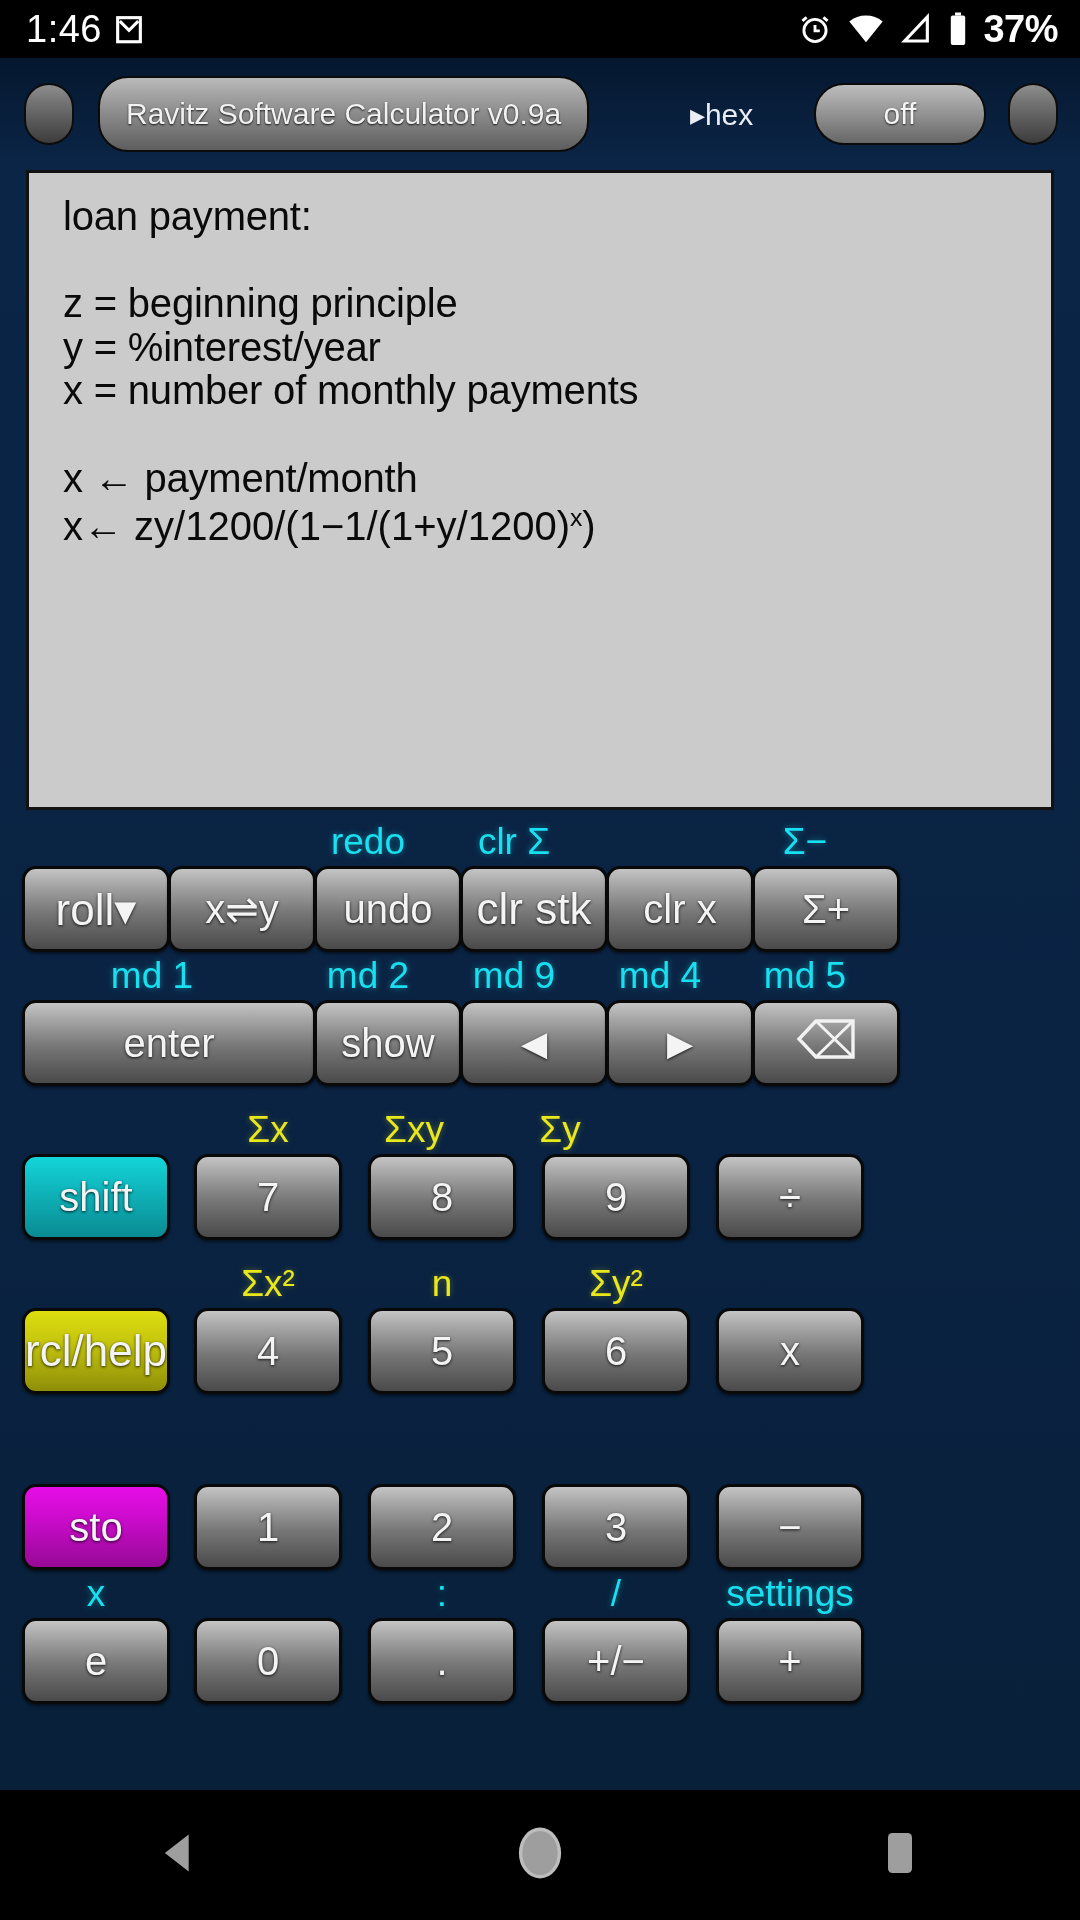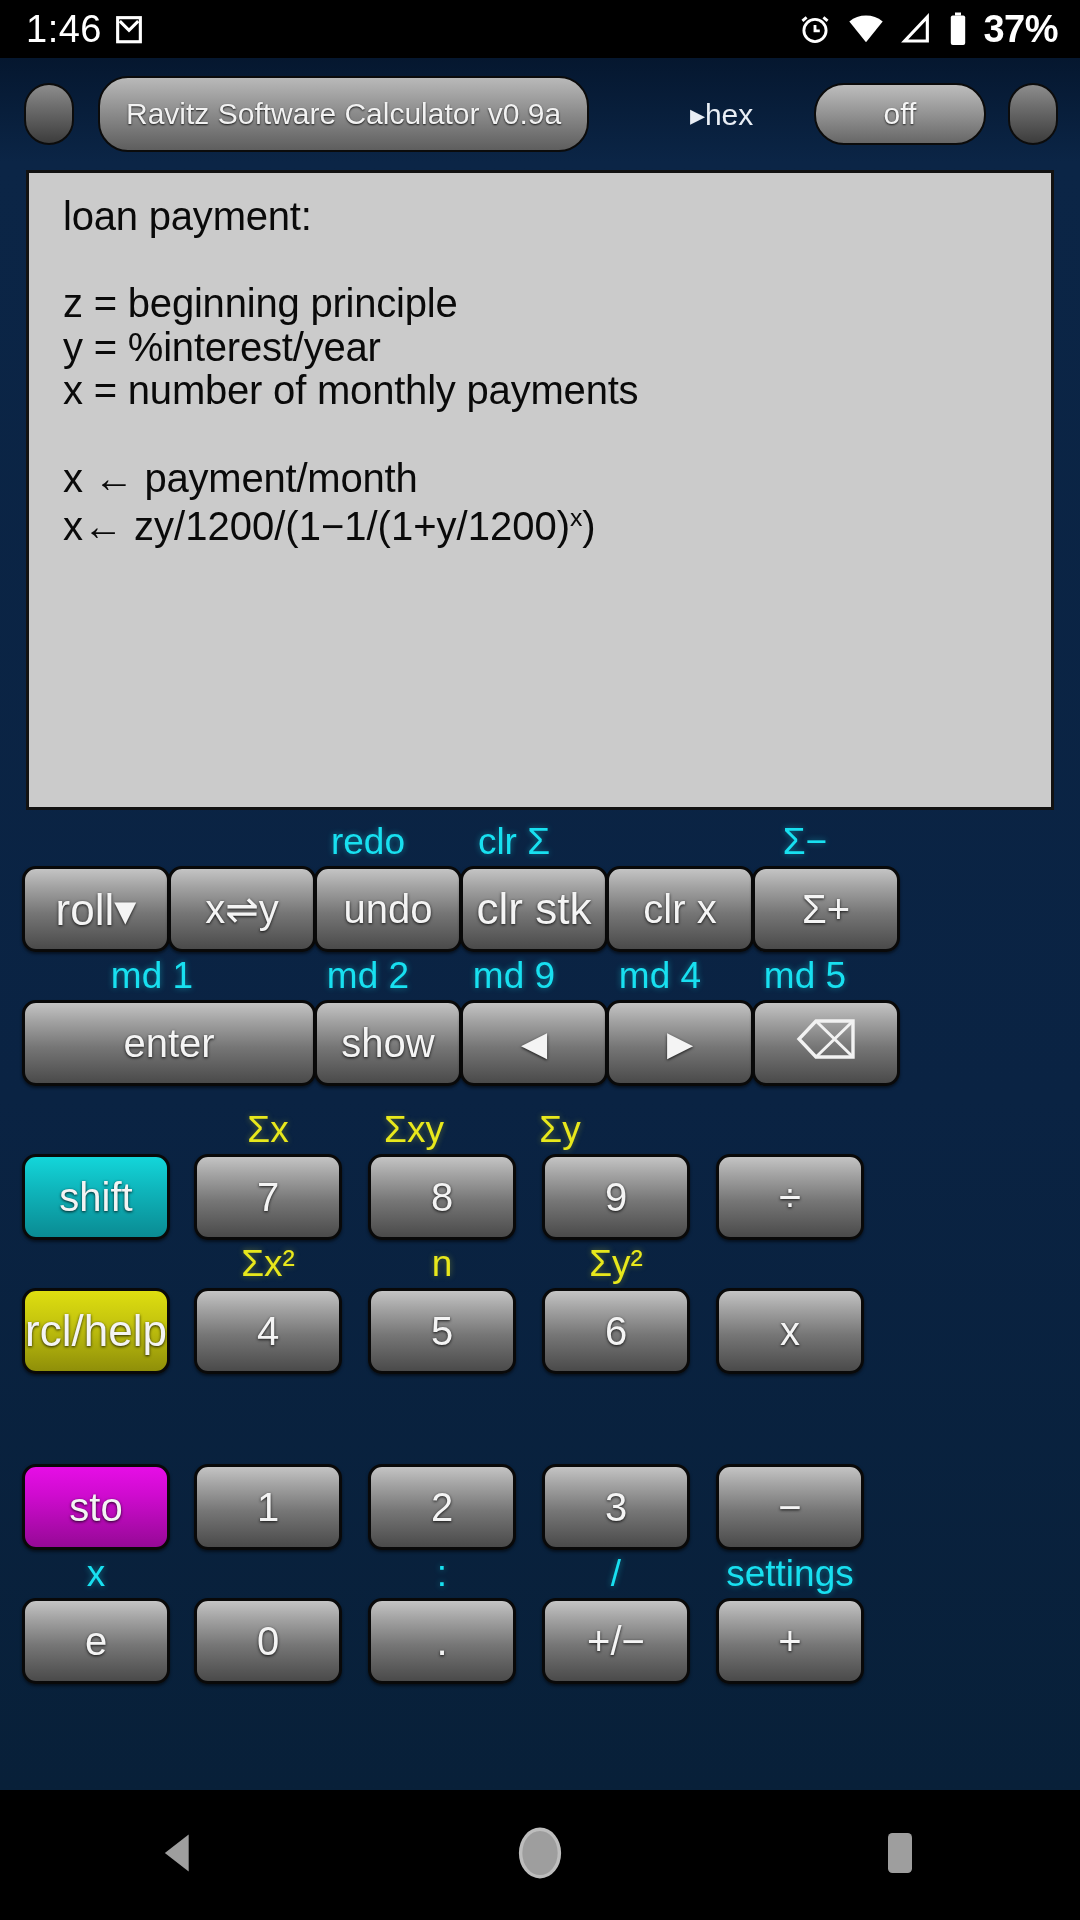--- a/index.html
+++ b/index.html
@@ -256,21 +256,21 @@
             <span>8</span>
           </div>
           <div class="key" style="left: 542px; width: 148px;">
             <span>9</span>
           </div>
           <div class="key" style="left: 716px; width: 148px;">
             <span>÷</span>
           </div>
         </div>
       </div>
-      <div class="krow" style=" text-decoration: underline;">
+      <div class="krow" style="margin-top: 20px; text-decoration: underline;">
         <div class="labelrow">
           <div class="klabel yellow" style="left: 194px; width: 148px;">Σx²</div>
           <div class="klabel yellow" style="left: 368px; width: 148px;">n</div>
           <div class="klabel yellow" style="left: 542px; width: 148px;">Σy²</div>
         </div>
         <div class="btnrow">
           <div class="key rcl" style="left: 22px; width: 148px;">
             <span class="sm">rcl/help</span>
           </div>
           <div class="key" style="left: 194px; width: 148px;">

